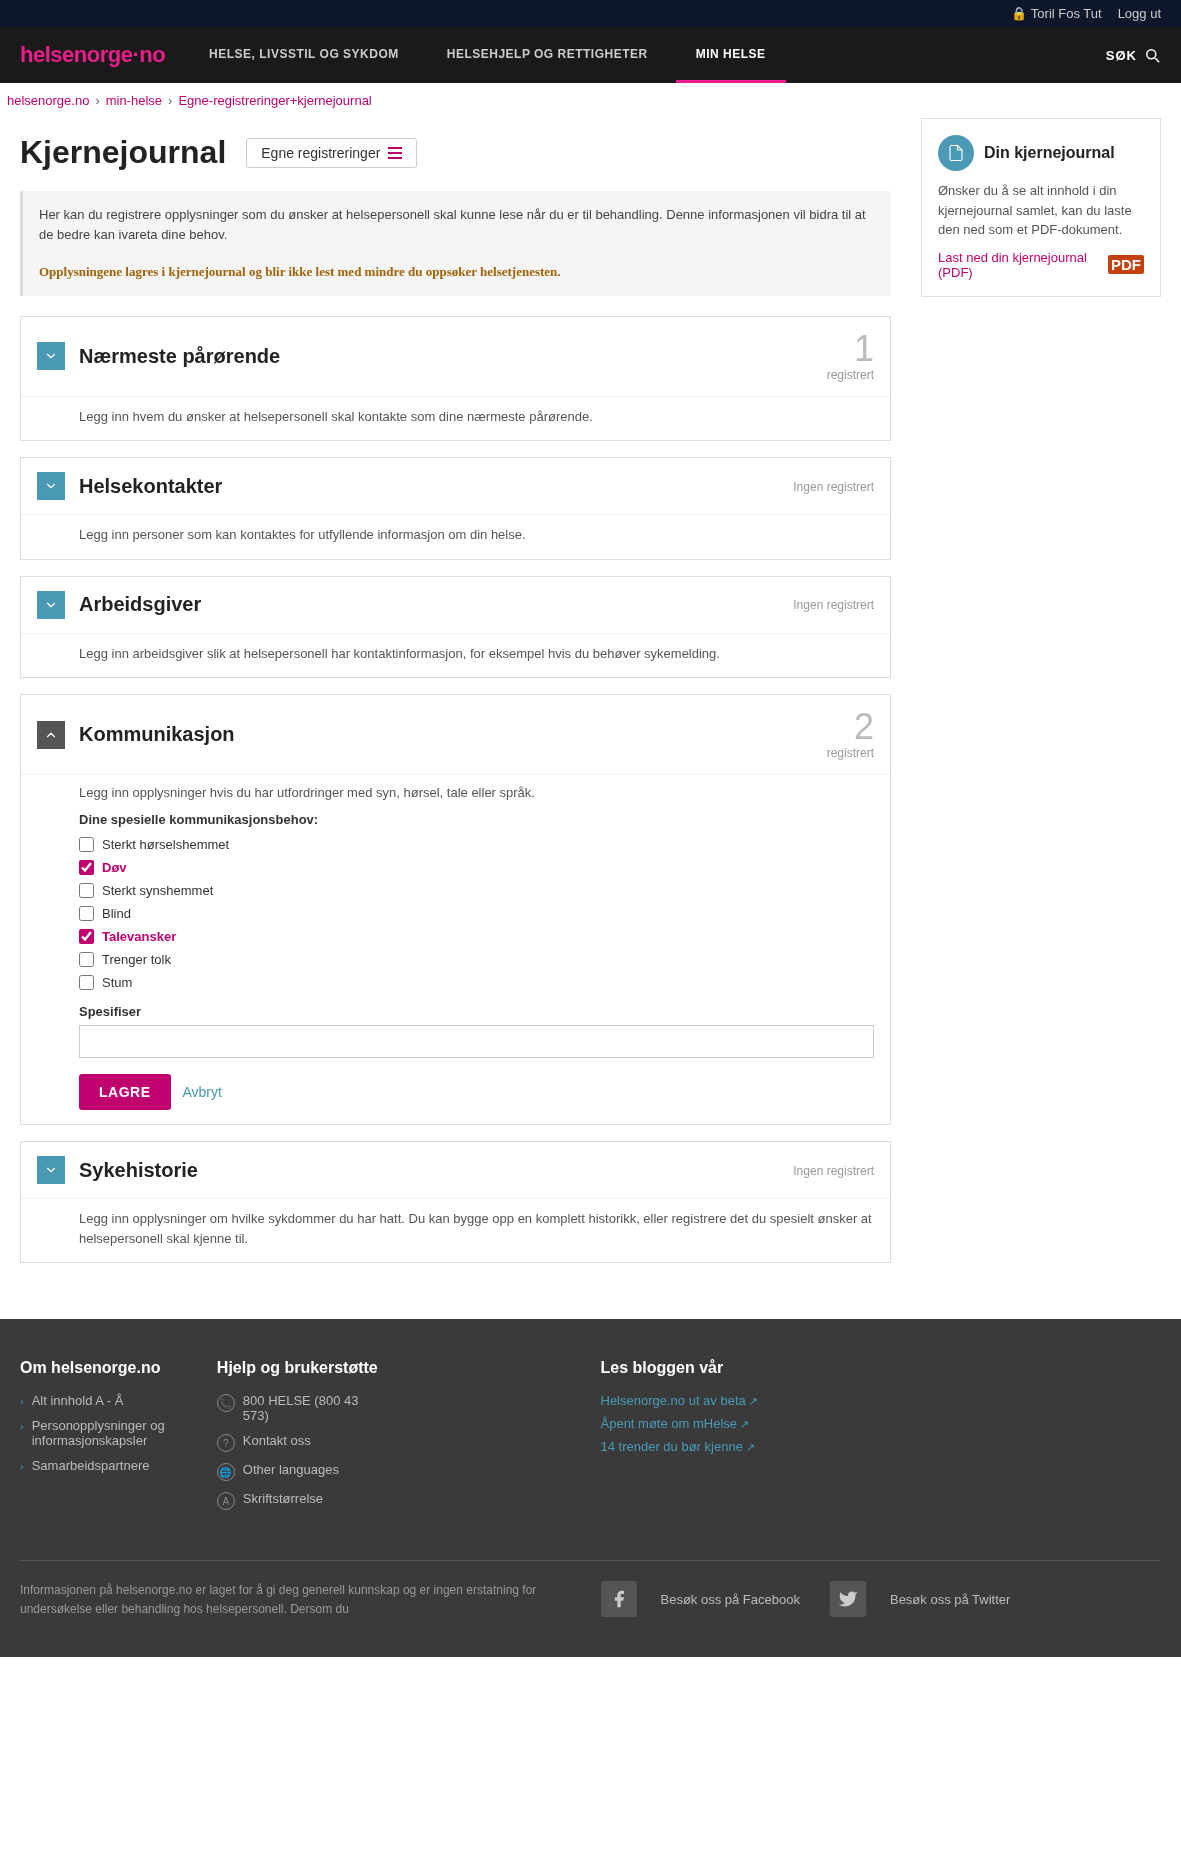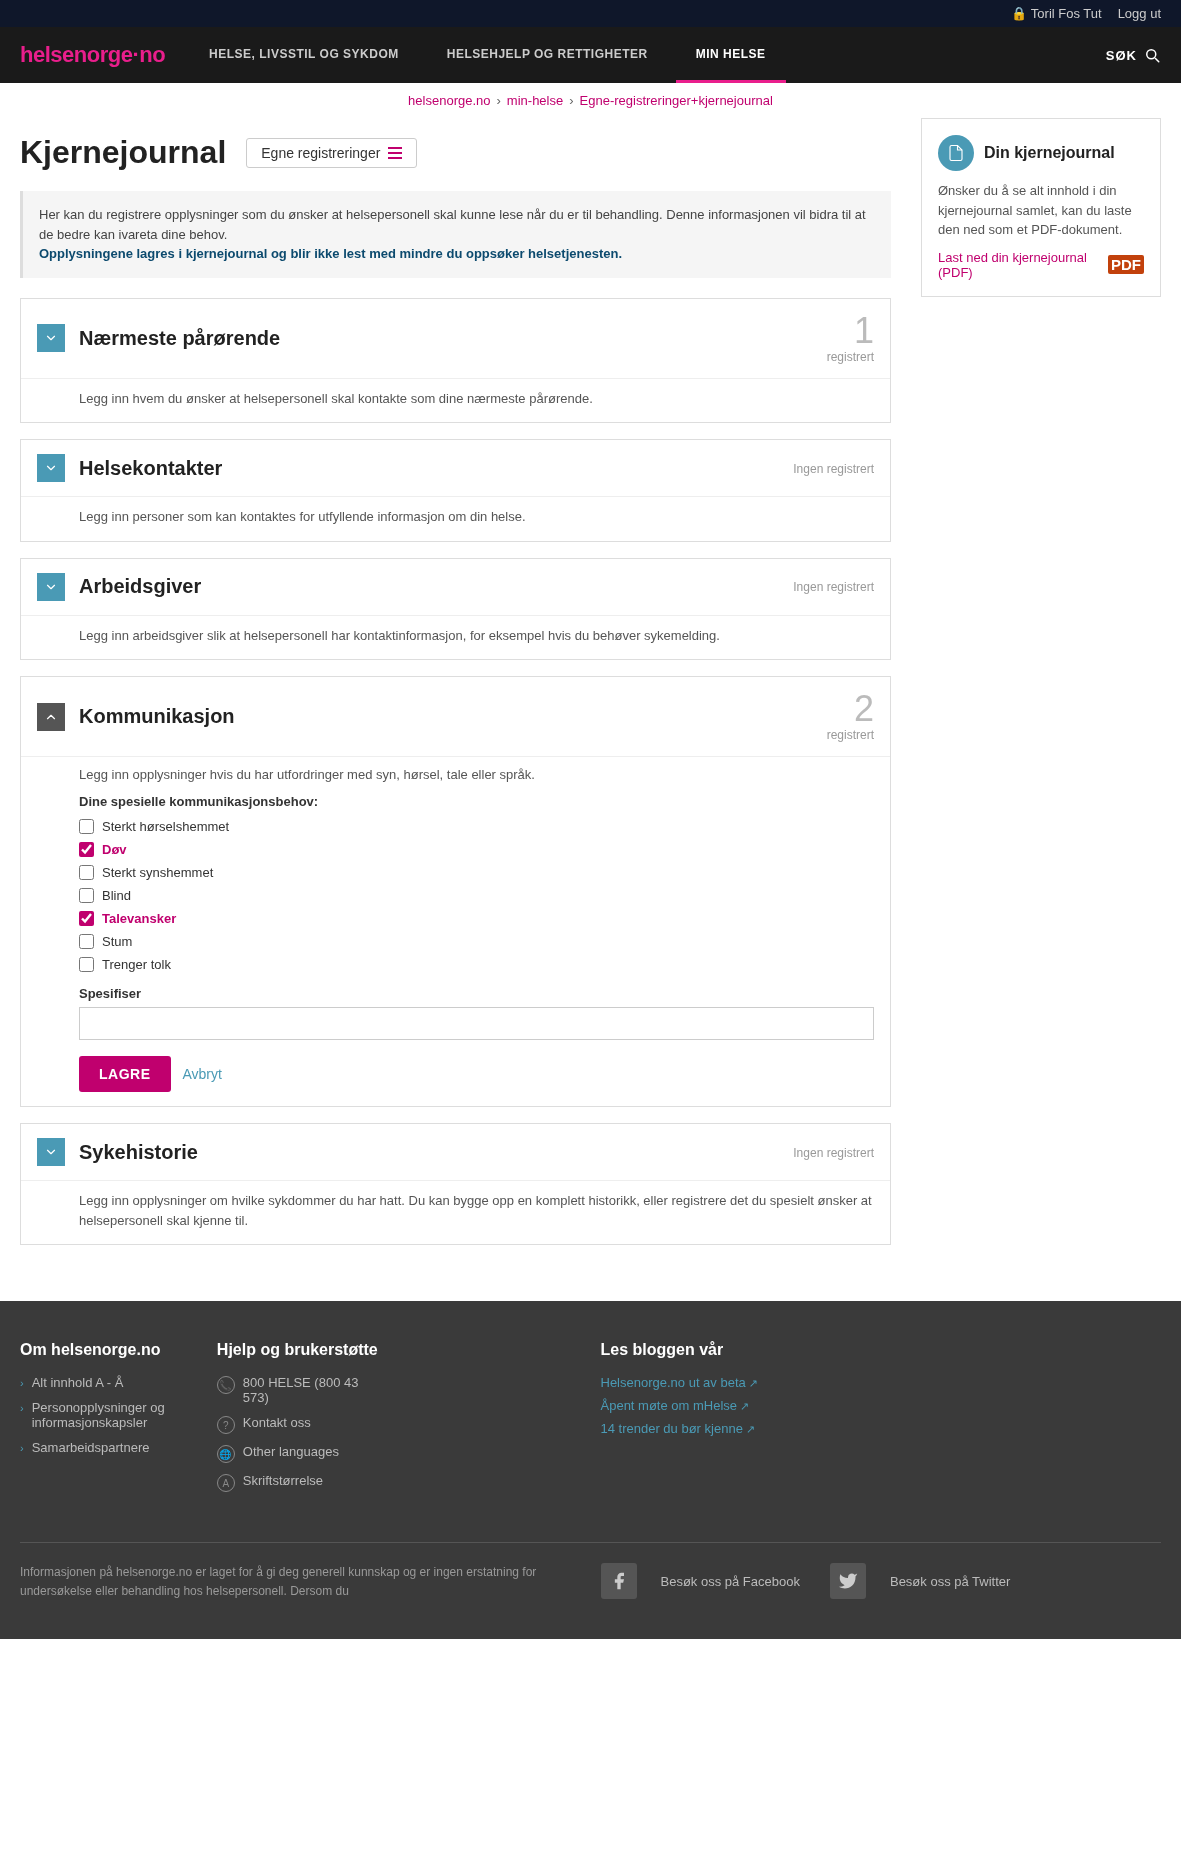--- a/index.html
+++ b/index.html
@@ -12,40 +12,40 @@
     
     .header { background: #1a1a1a; display: flex; align-items: center; padding: 0 20px; height: 56px; }
     .logo { color: #fff; font-size: 22px; font-weight: bold; letter-spacing: -0.5px; margin-right: 24px; }
     .logo span { color: #e91e8c; }
     .main-nav { display: flex; gap: 8px; flex: 1; }
     .main-nav a { color: #ccc; text-decoration: none; font-size: 12px; font-weight: bold; letter-spacing: 0.5px; padding: 0 20px; height: 56px; display: flex; align-items: center; text-transform: uppercase; border-bottom: 3px solid transparent; }
     .search-area { display: flex; align-items: center; color: #fff; font-size: 13px; font-weight: bold; letter-spacing: 1px; gap: 6px; cursor: pointer; }
     .search-area svg { width: 18px; height: 18px; fill: #fff; }
 
     
-    .breadcrumb { padding: 10px 7px; font-size: 13px; display: flex; align-items: center; gap: 6px; justify-content: center; }
+    .breadcrumb { padding: 10px 7px; font-size: 13px; display: flex; align-items: center; gap: 6px; }
     .breadcrumb a { color: #c0006e; text-decoration: none; }
     .breadcrumb .sep { color: #666; }
     .breadcrumb .current { color: #c0006e; }
 
     
     .page-content { padding: 0 20px 40px 20px; display: flex; gap: 30px; }
     .main-col { flex: 1; }
     .sidebar-col { width: 240px; flex-shrink: 0; }
 
     
     .page-title-area { display: flex; align-items: center; gap: 20px; margin-bottom: 20px; padding-top: 16px; }
     .page-title { font-size: 32px; font-weight: bold; color: #222; }
     .btn-egne { display: flex; align-items: center; gap: 8px; border: 1px solid #ccc; padding: 6px 14px; border-radius: 3px; font-size: 14px; cursor: pointer; background: #fff; color: #333; }
     .btn-egne .lines { display: flex; flex-direction: column; gap: 3px; }
     .btn-egne .line { width: 14px; height: 2px; background: #c0006e; }
 
     
     .info-box { background: #f5f5f5; padding: 14px 16px; margin-bottom: 20px; font-size: 13px; color: #444; line-height: 1.5; border-left: 3px solid #ddd; }
-    .info-box strong { display: block; margin-top: 0; color: #0c4a6e; }
+    .info-box strong { display: block; margin-top: 18px; color: #a16207; font-family: Liberation Serif, serif; }
 
     
     .section-card { border: 1px solid #ddd; margin-bottom: 16px; background: #fff; }
     .section-header { display: flex; align-items: center; padding: 14px 16px; background: #fff; border-bottom: 1px solid #eee; }
     .section-toggle { width: 28px; height: 28px; background: #4a9ab5; display: flex; align-items: center; justify-content: center; margin-right: 14px; flex-shrink: 0; cursor: pointer; }
     .section-toggle.dark { background: #555; }
     .section-toggle svg { fill: #fff; width: 14px; height: 14px; }
     .section-title { font-size: 20px; font-weight: bold; color: #222; flex: 1; }
     .section-count { text-align: right; font-size: 13px; color: #888; }
     .section-count .num { display: block; font-size: 36px; color: #bbb; font-weight: 300; line-height: 1; }
@@ -239,25 +239,25 @@
           <label class="checkbox-item">
             <input type="checkbox" style="">
             <span>Blind</span>
           </label>
           <label class="checkbox-item">
             <input type="checkbox" checked="" style="accent-color: rgb(192, 0, 110);">
             <span style="color:#c0006e;font-weight:bold;">Talevansker</span>
           </label>
           <label class="checkbox-item">
             <input type="checkbox" style="">
+            <span>Trenger tolk</span>
+          </label>
+          <label class="checkbox-item">
+            <input type="checkbox" style="">
             <span>Stum</span>
-          </label>
-          <label class="checkbox-item">
-            <input type="checkbox" style="">
-            <span>Trenger tolk</span>
           </label>
         </div>
         <p class="spesifiser-label">Spesifiser</p>
         <input type="text" class="spesifiser-input" style="">
         <div class="action-row">
           <button class="btn-lagre">LAGRE</button>
           <button class="btn-avbryt">Avbryt</button>
         </div>
       </div>
     </div>

